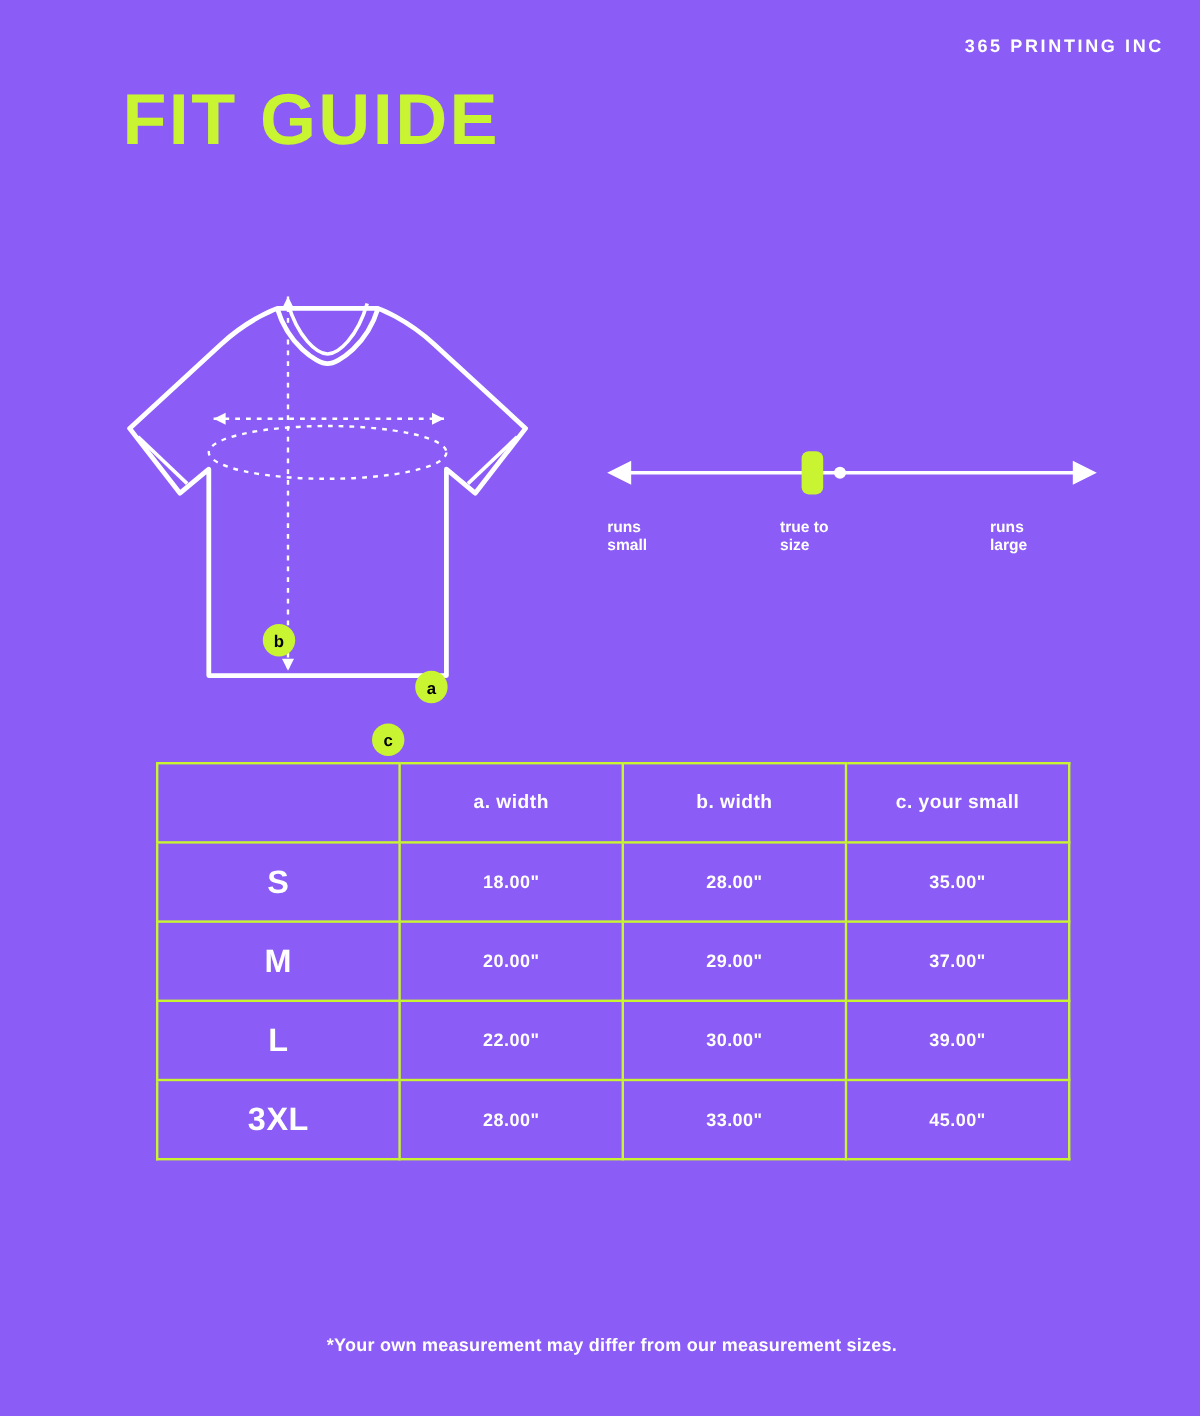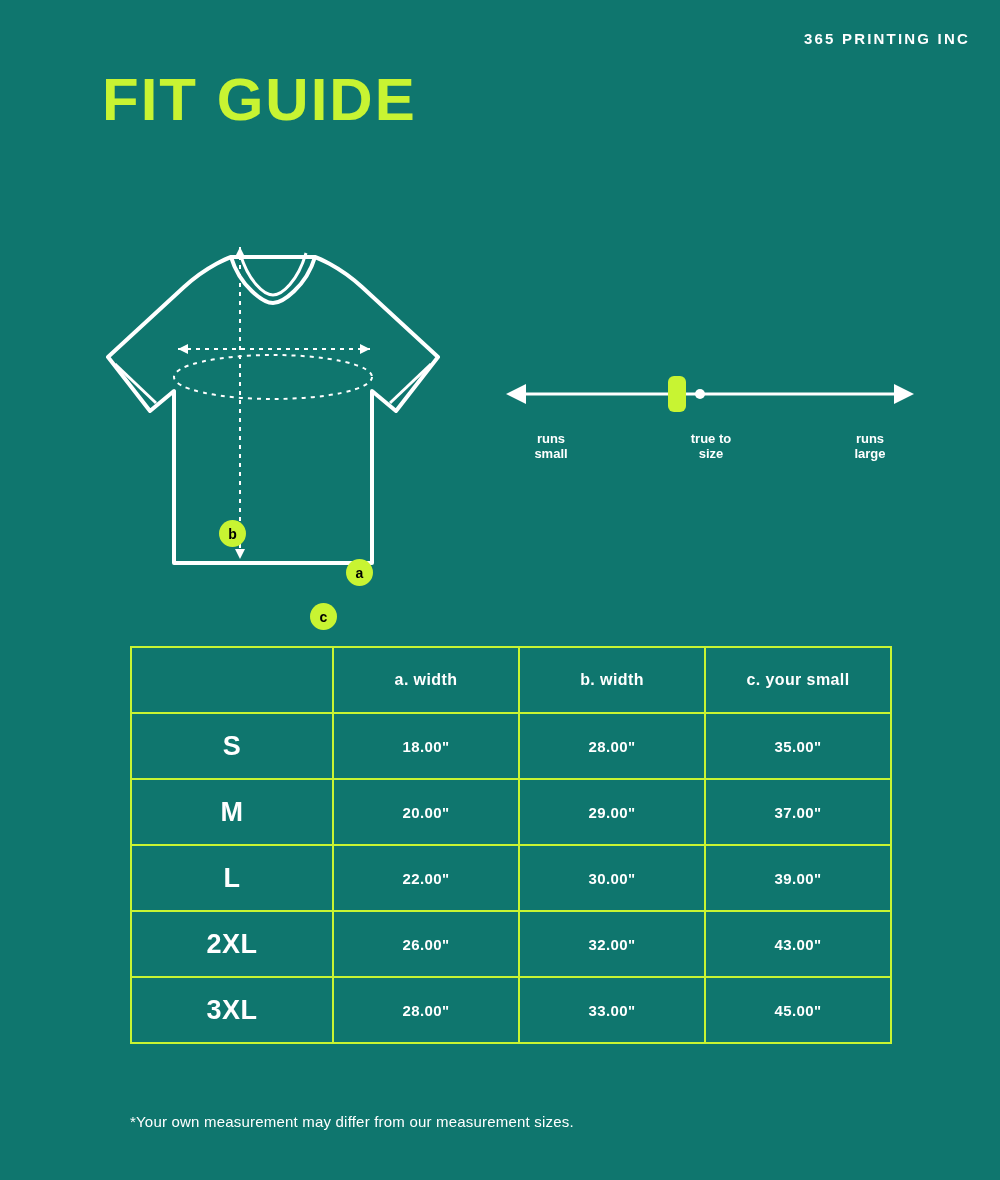--- a/index.html
+++ b/index.html
@@ -7,21 +7,21 @@
     width: 1000px;
     height: 1180px;
     background: #000000;
     font-family: "Liberation Sans", sans-serif;
     overflow: hidden;
   }
   .page {
     position: relative;
     width: 1000px;
     height: 1180px;
-    background: #0f766e;
+    background: #8b5cf6;
   }
 
   
   .brand {
     position: absolute;
     top: 30px;
     right: 30px;
     color: #ffffff;
     font-size: 15px;
     font-weight: bold;
@@ -83,39 +83,37 @@
     top: 360px;
     width: 420px;
     height: 120px;
   }
   .scale-label {
     position: absolute;
     color: #ffffff;
     font-size: 13px;
     font-weight: bold;
     line-height: 1.15;
-    text-align: center;
     white-space: pre-line;
   }
   .lbl-small { left: 6px;  top: 72px; width: 90px; }
-  .lbl-true  { left: 166px; top: 72px; width: 90px; }
+  .lbl-true  { left: 150px; top: 72px; width: 90px; }
   .lbl-large { left: 325px; top: 72px; width: 90px; }
 
   
   .table-wrap {
     position: absolute;
     left: 130px;
     top: 635px;
     width: 760px;
   }
   table.size-table {
     width: 760px;
     border-collapse: collapse;
     table-layout: fixed;
-    margin-top: 11px;
   }
   table.size-table th,
   table.size-table td {
     border: 2px solid #c8f432;
     color: #ffffff;
     text-align: center;
     vertical-align: middle;
     height: 66px;
   }
   table.size-table col.c-size { width: 202px; }
@@ -133,23 +131,24 @@
   td.val-cell {
     font-size: 15px;
     font-weight: bold;
     letter-spacing: .4px;
   }
   .footnote {
     position: absolute;
     left: 0;
     top: 478px;
     width: 760px;
+    text-align: center;
     color: #ffffff;
     font-size: 15px;
-    font-weight: normal;
+    font-weight: bold;
     letter-spacing: .2px;
   }
 </style>
 </head>
 <body>
 
 <div class="page">
 
   <div class="brand">365 PRINTING INC</div>
 
@@ -227,26 +226,20 @@
           <td class="val-cell">29.00"</td>
           <td class="val-cell">37.00"</td>
         </tr>
         <tr>
           <td class="size-cell">L</td>
           <td class="val-cell">22.00"</td>
           <td class="val-cell">30.00"</td>
           <td class="val-cell">39.00"</td>
         </tr>
         <tr>
-          <td class="size-cell">2XL</td>
-          <td class="val-cell">26.00"</td>
-          <td class="val-cell">32.00"</td>
-          <td class="val-cell">43.00"</td>
-        </tr>
-        <tr>
           <td class="size-cell">3XL</td>
           <td class="val-cell">28.00"</td>
           <td class="val-cell">33.00"</td>
           <td class="val-cell">45.00"</td>
         </tr>
       </tbody>
     </table>
     <div class="footnote">*Your own measurement may differ from our measurement sizes.</div>
   </div>
 

